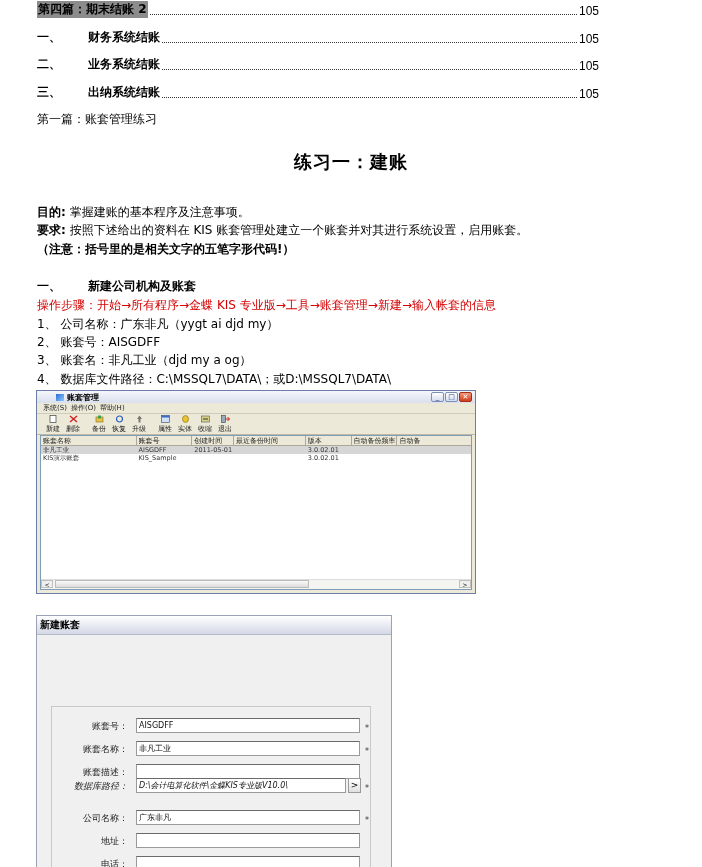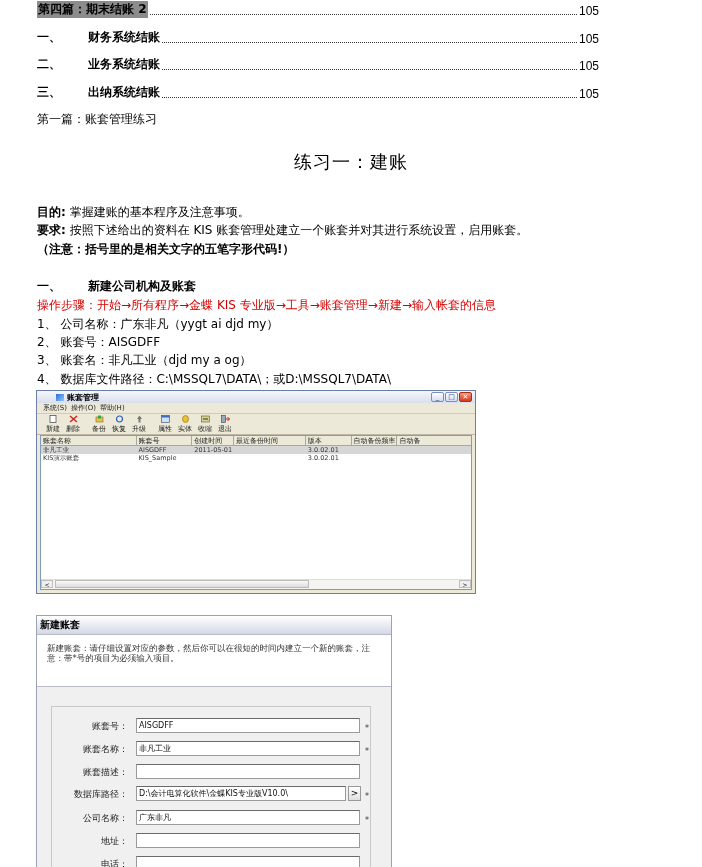--- a/index.html
+++ b/index.html
@@ -12,21 +12,21 @@
 
   
   .toc-line { position: absolute; left: 37px; width: 562px; height: 16px; font-size: 12px; display: flex; align-items: flex-end; }
   .toc-line .num { width: 51px; font-weight: bold; white-space: nowrap; }
   .toc-line .title { font-weight: bold; white-space: nowrap; }
   .toc-line .title.hl { background: #8c8c8c; padding: 0 1px; }
   .toc-line .dots { flex: 1; border-bottom: 1px dotted #333; margin: 0 2px 3px 2px; height: 1px; }
   .toc-line .page { font-size: 12px; font-family: "Liberation Sans", sans-serif; }
 
   .plain { font-size: 12px; white-space: nowrap; }
-  .h-title { position: absolute; left: 0; width: 702px; top: 150px; text-align: center; font-size: 18px; font-weight: normal; letter-spacing: 1px; }
+  .h-title { position: absolute; left: 0; width: 702px; top: 150px; text-align: center; font-size: 18px; font-weight: bold; letter-spacing: 1px; }
   .bold { font-weight: bold; }
   .red { color: #d40000; }
 
   
   .win {
     position: absolute; left: 36px; top: 390px; width: 440px; height: 204px;
     border: 1px solid #6a7ea8; background: #ece9d8; box-sizing: border-box;
     font-size: 8px; font-family: "DejaVu Sans", sans-serif;
   }
   .win-title {
@@ -228,37 +228,36 @@
     <div class="hscroll">
       <div class="arrow" style="left:0;">&lt;</div>
       <div class="thumb"></div>
       <div class="arrow" style="right:0;">&gt;</div>
     </div>
   </div>
 </div>
 
 <div class="dlg">
   <div class="dlg-title">新建账套</div>
-  <div class="dlg-desc">新建账套：请仔细设置对应的参数，然后你可以在很短的时间内建立一个新的账套，注意：带*号的项目为必须输入项目。</div>
   <div class="dlg-panel">
     <div class="frow" style="top:10px;">
       <span class="lbl">账套号：</span>
       <div class="inp">AISGDFF</div>
       <span class="req">*</span>
     </div>
     <div class="frow" style="top:33px;">
       <span class="lbl">账套名称：</span>
       <div class="inp">非凡工业</div>
       <span class="req">*</span>
     </div>
     <div class="frow" style="top:56px;">
       <span class="lbl">账套描述：</span>
       <div class="inp"></div>
     </div>
-    <div class="frow" style="top:78px;">
+    <div class="frow" style="top:70px;font-style:italic;">
       <span class="lbl">数据库路径：</span>
       <div class="inp short">D:\会计电算化软件\金蝶KIS专业版V10.0\</div>
       <div class="browse">&gt;</div>
       <span class="req">*</span>
     </div>
     <div class="frow" style="top:102px;">
       <span class="lbl">公司名称：</span>
       <div class="inp">广东非凡</div>
       <span class="req">*</span>
     </div>

